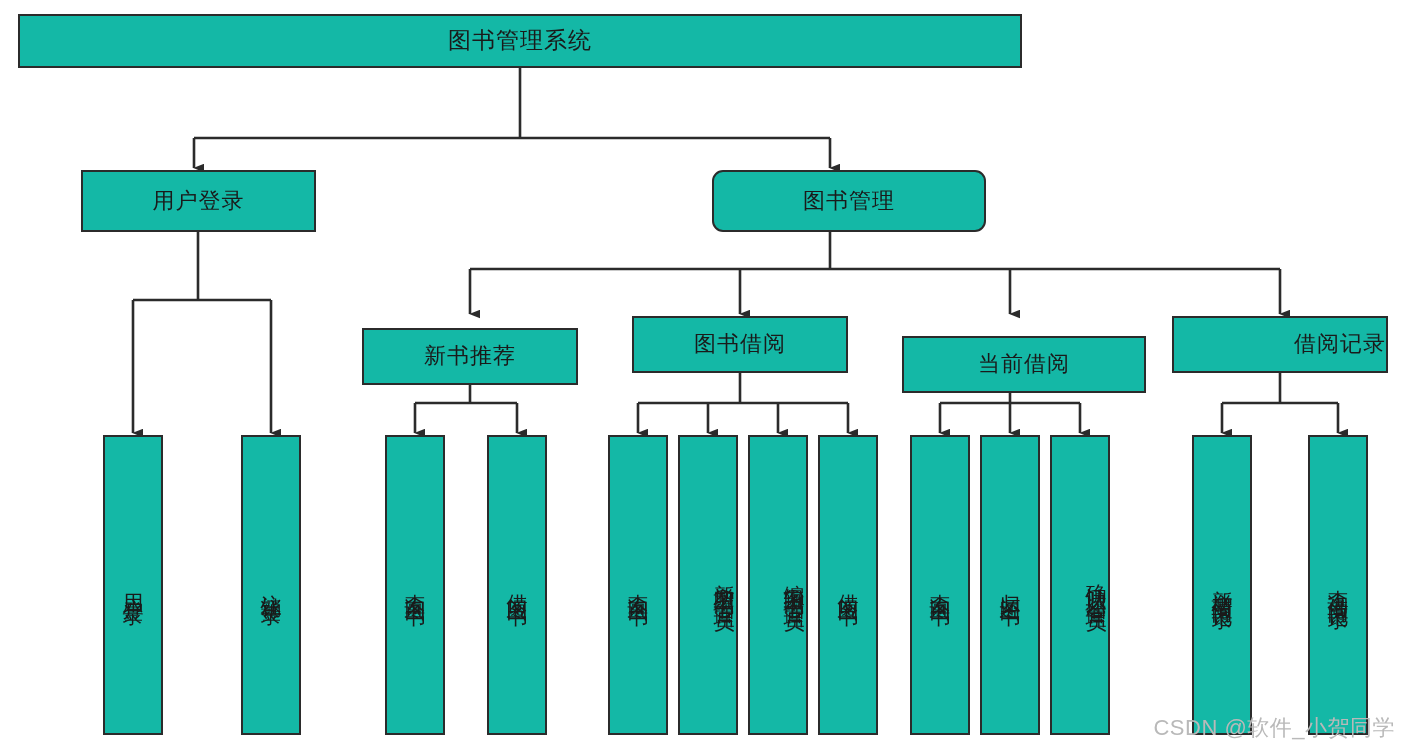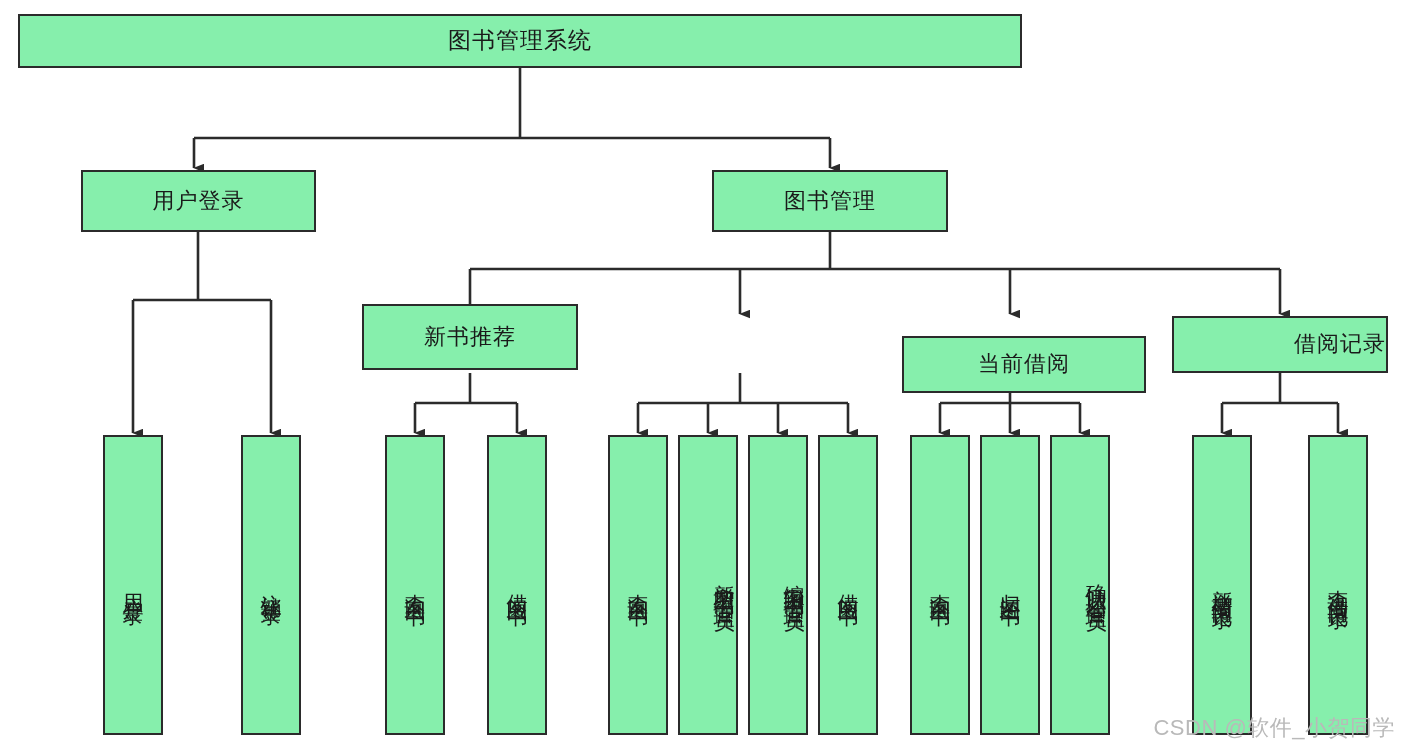--- a/index.html
+++ b/index.html
@@ -23,21 +23,21 @@
     left: 0;
     top: 0;
     width: 1405px;
     height: 747px;
     pointer-events: none;
   }
   .node {
     position: absolute;
     box-sizing: border-box;
     border: 2px solid #2b2b2b;
-    background: #86efac;
+    background: #14b8a6;
     display: flex;
     align-items: center;
     justify-content: center;
     color: #1a1a1a;
   }
   .node.horizontal {
     font-size: 22px;
     letter-spacing: 1px;
     line-height: 1.2;
   }
@@ -126,26 +126,29 @@
     </g>
   </svg>
 
   <div class="node horizontal root" style="left:18px; top:14px; width:1004px; height:54px;">
     <span>图书管理系统</span>
   </div>
 
   <div class="node horizontal" style="left:81px; top:170px; width:235px; height:62px;">
     <span>用户登录</span>
   </div>
-  <div class="node horizontal" style="left:712px; top:170px; width:236px; height:62px;">
+  <div class="node horizontal" style="left:712px; top:170px; width:274px; height:62px;border-radius:11px;">
     <span>图书管理</span>
   </div>
 
-  <div class="node horizontal" style="left:362px; top:304px; width:216px; height:66px;">
+  <div class="node horizontal" style="left:362px; top:328px; width:216px; height:57px;">
     <span>新书推荐</span>
+  </div>
+  <div class="node horizontal" style="left:632px; top:316px; width:216px; height:57px;">
+    <span>图书借阅</span>
   </div>
   <div class="node horizontal" style="left:902px; top:336px; width:244px; height:57px;">
     <span>当前借阅</span>
   </div>
   <div class="node horizontal" style="left:1172px; top:316px; width:216px; height:57px;justify-content:flex-end;">
     <span>借阅记录</span>
   </div>
 
   <div class="node vertical midalign" style="left:103px; top:435px; width:60px; height:300px;">
     <span>用户登录</span>

